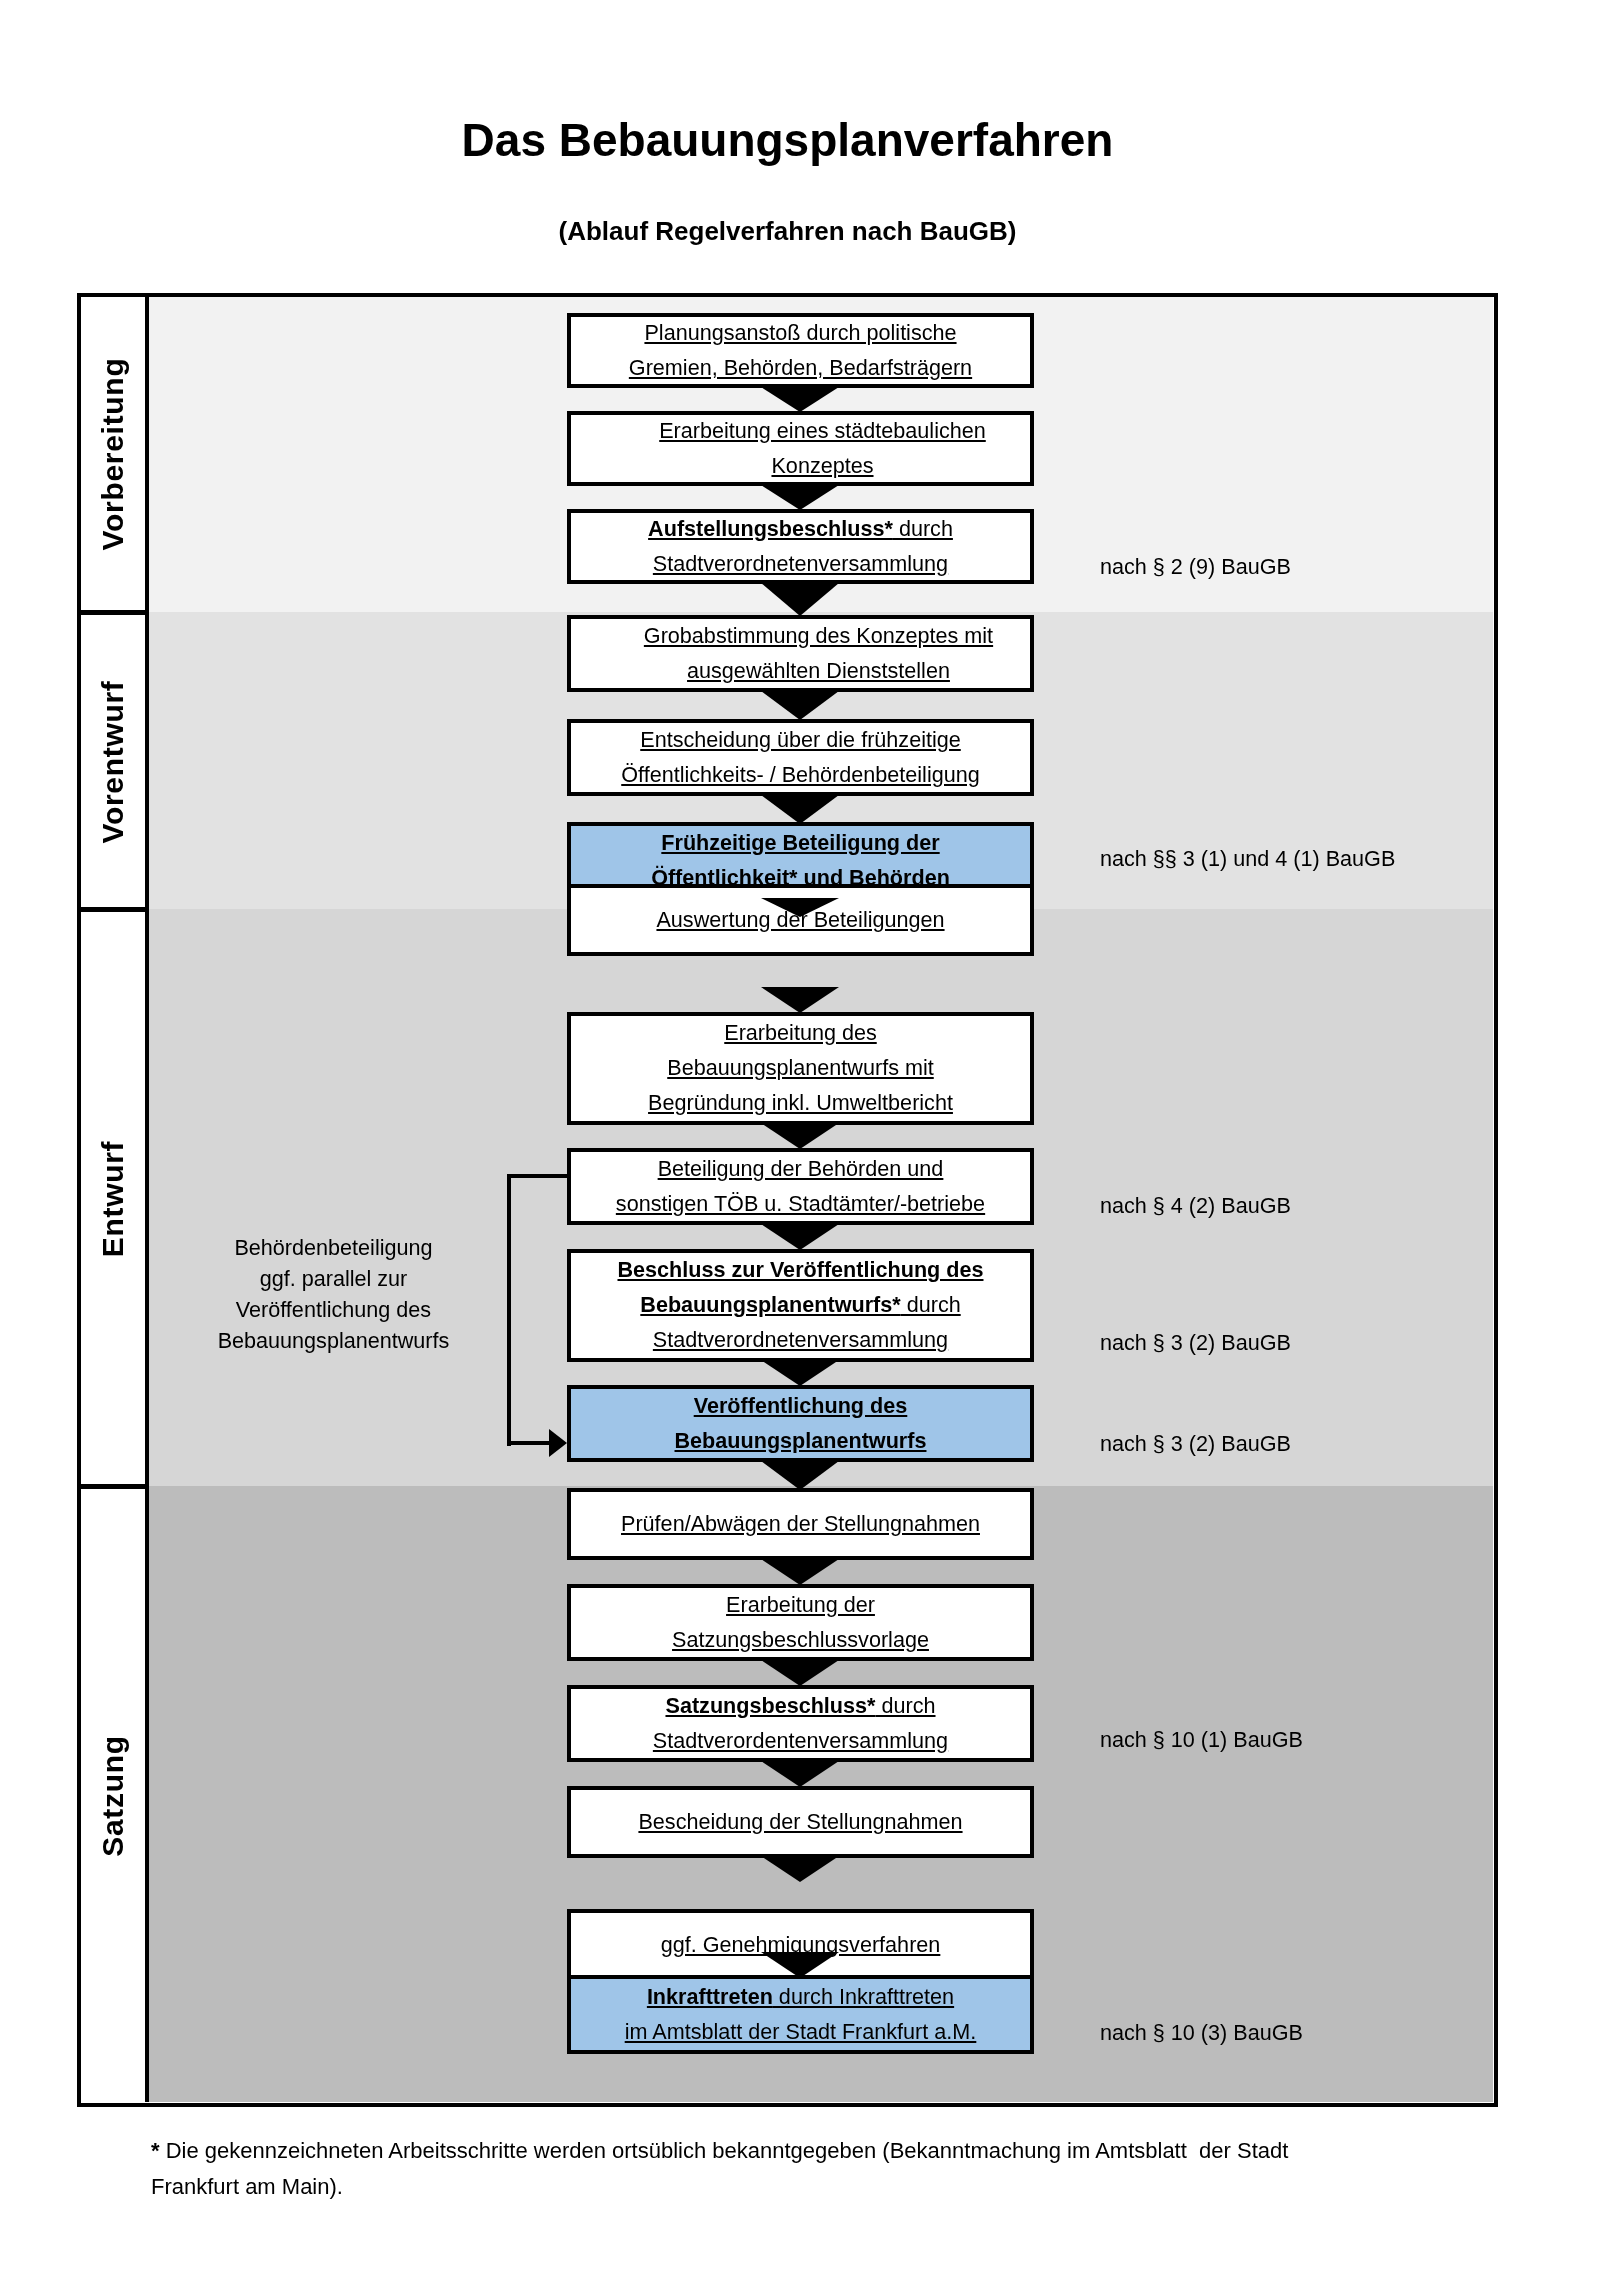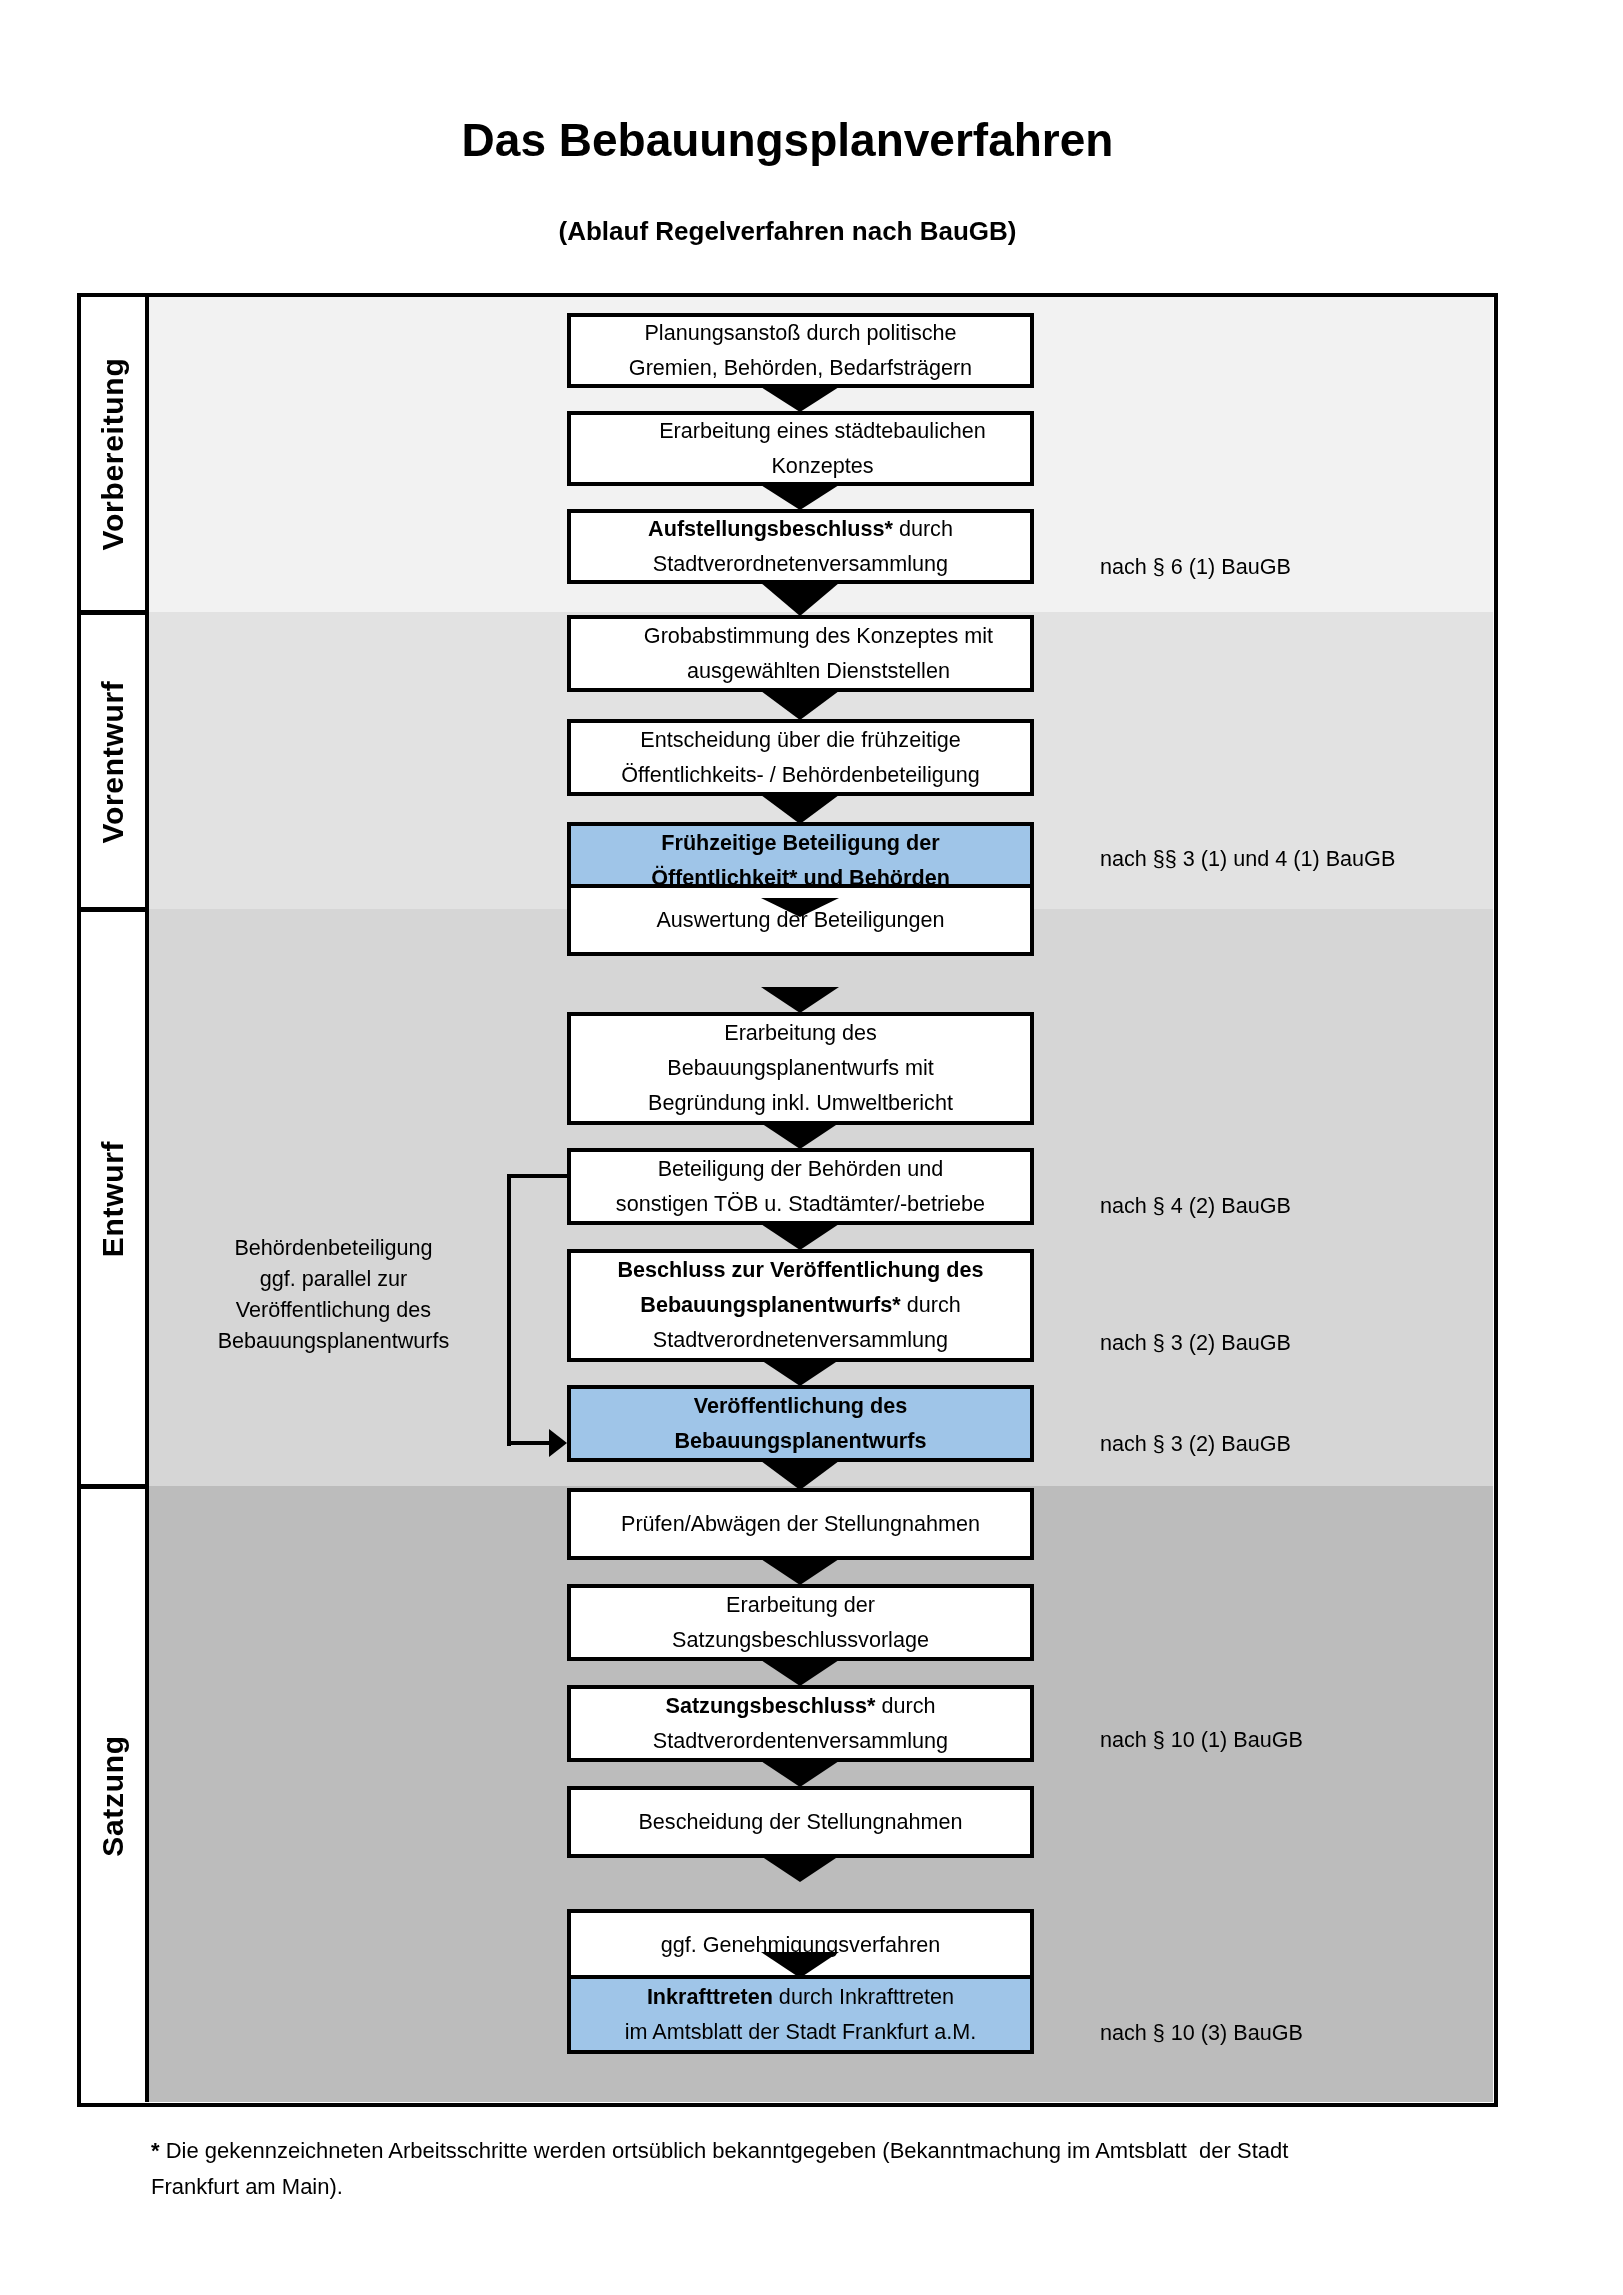--- a/index.html
+++ b/index.html
@@ -36,21 +36,21 @@
     font-size:30px;font-weight:bold;letter-spacing:0.7px;
   }
   .phase-bar{left:81px;width:64px;height:4.6px;background:#000;}
   #divider{left:145px;top:297px;width:3.9px;height:1805px;background:#000;}
   .box{
     left:567px;width:467px;
     box-sizing:border-box;
     border:4.6px solid #000;
     background:#ffffff;
     display:flex;align-items:center;justify-content:center;
-    font-size:21.6px;line-height:1.62;
+    font-size:21.6px;line-height:1.62;text-decoration:underline;
   }
   .box .txt{width:100%;text-align:center;white-space:pre-line;padding:0 3.9px;}
   .box.hl{background:#9fc5e8;}
   .b{font-weight:bold;}
   .arrow{
     left:761px;width:0;height:0;
     border-left:39px solid transparent;
     border-right:39px solid transparent;
   }
   .law{
@@ -194,21 +194,21 @@
   <div class="abs arrow" style="top:1123px;border-top:26px solid #000;"></div>
   <div class="abs arrow" style="top:1224px;border-top:26px solid #000;"></div>
   <div class="abs arrow" style="top:1360px;border-top:26px solid #000;"></div>
   <div class="abs arrow" style="top:1461px;border-top:29px solid #000;"></div>
   <div class="abs arrow" style="top:1559px;border-top:26px solid #000;"></div>
   <div class="abs arrow" style="top:1660px;border-top:26px solid #000;"></div>
   <div class="abs arrow" style="top:1761px;border-top:26px solid #000;"></div>
   <div class="abs arrow" style="top:1856px;border-top:26px solid #000;"></div>
   <div class="abs arrow" style="top:1952px;border-top:26px solid #000;"></div>
 
-  <div class="abs law" style="top:554px;">nach § 6 (1) BauGB</div>
+  <div class="abs law" style="top:554px;">nach § 2 (9) BauGB</div>
   <div class="abs law" style="top:846px;">nach §§ 3 (1) und 4 (1) BauGB</div>
   <div class="abs law" style="top:1193px;">nach § 4 (2) BauGB</div>
   <div class="abs law" style="top:1330px;">nach § 3 (2) BauGB</div>
   <div class="abs law" style="top:1431px;">nach § 3 (2) BauGB</div>
   <div class="abs law" style="top:1727px;">nach § 10 (1) BauGB</div>
   <div class="abs law" style="top:2020px;">nach § 10 (3) BauGB</div>
 
   <div class="abs" id="footnote"><span class="b">*</span><span> Die gekennzeichneten Arbeitsschritte werden ortsüblich bekanntgegeben (Bekanntmachung im Amtsblatt  der Stadt
 Frankfurt am Main).</span></div>
 

